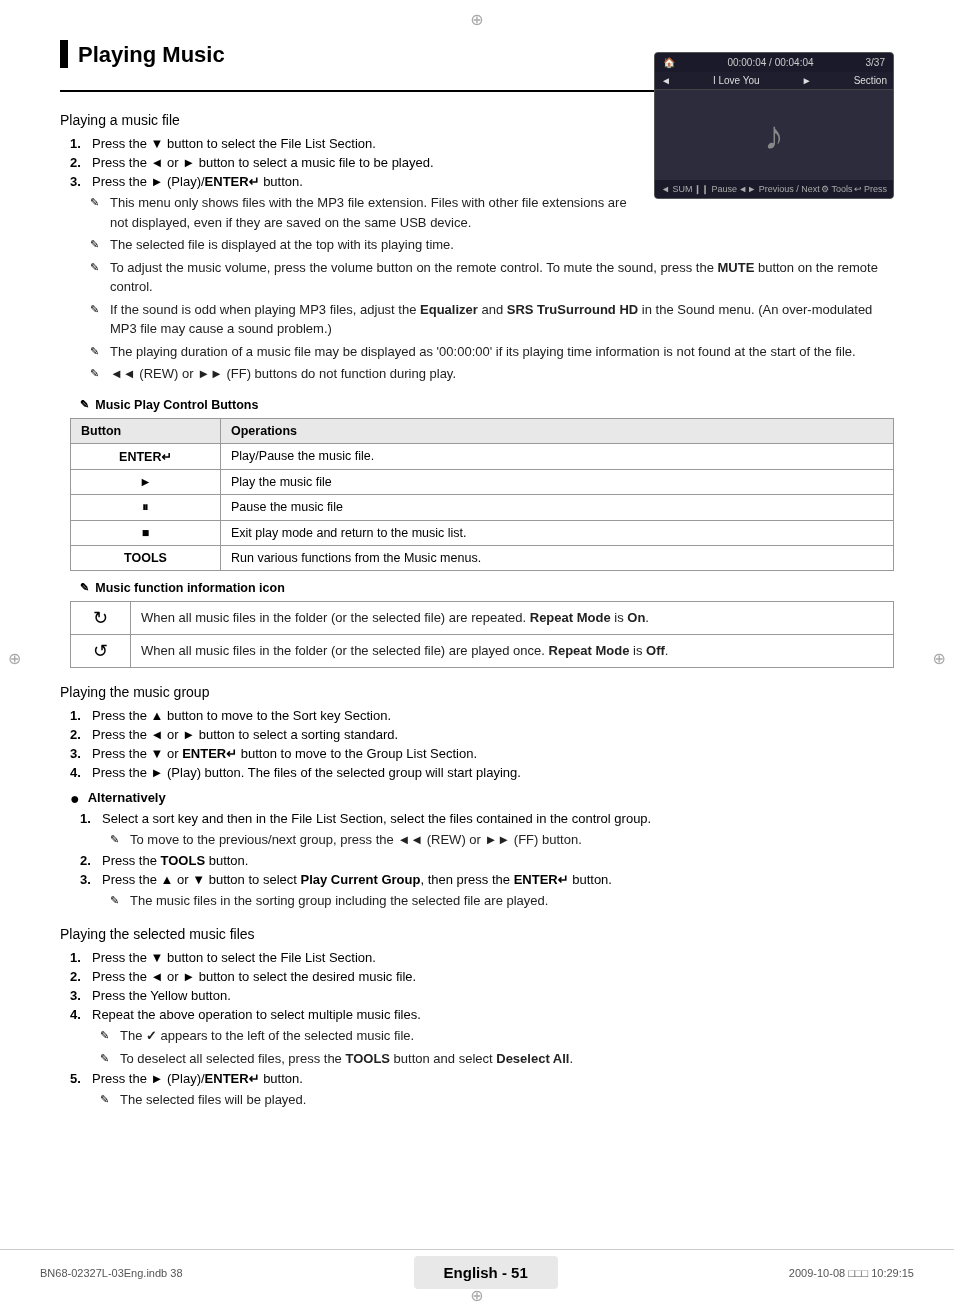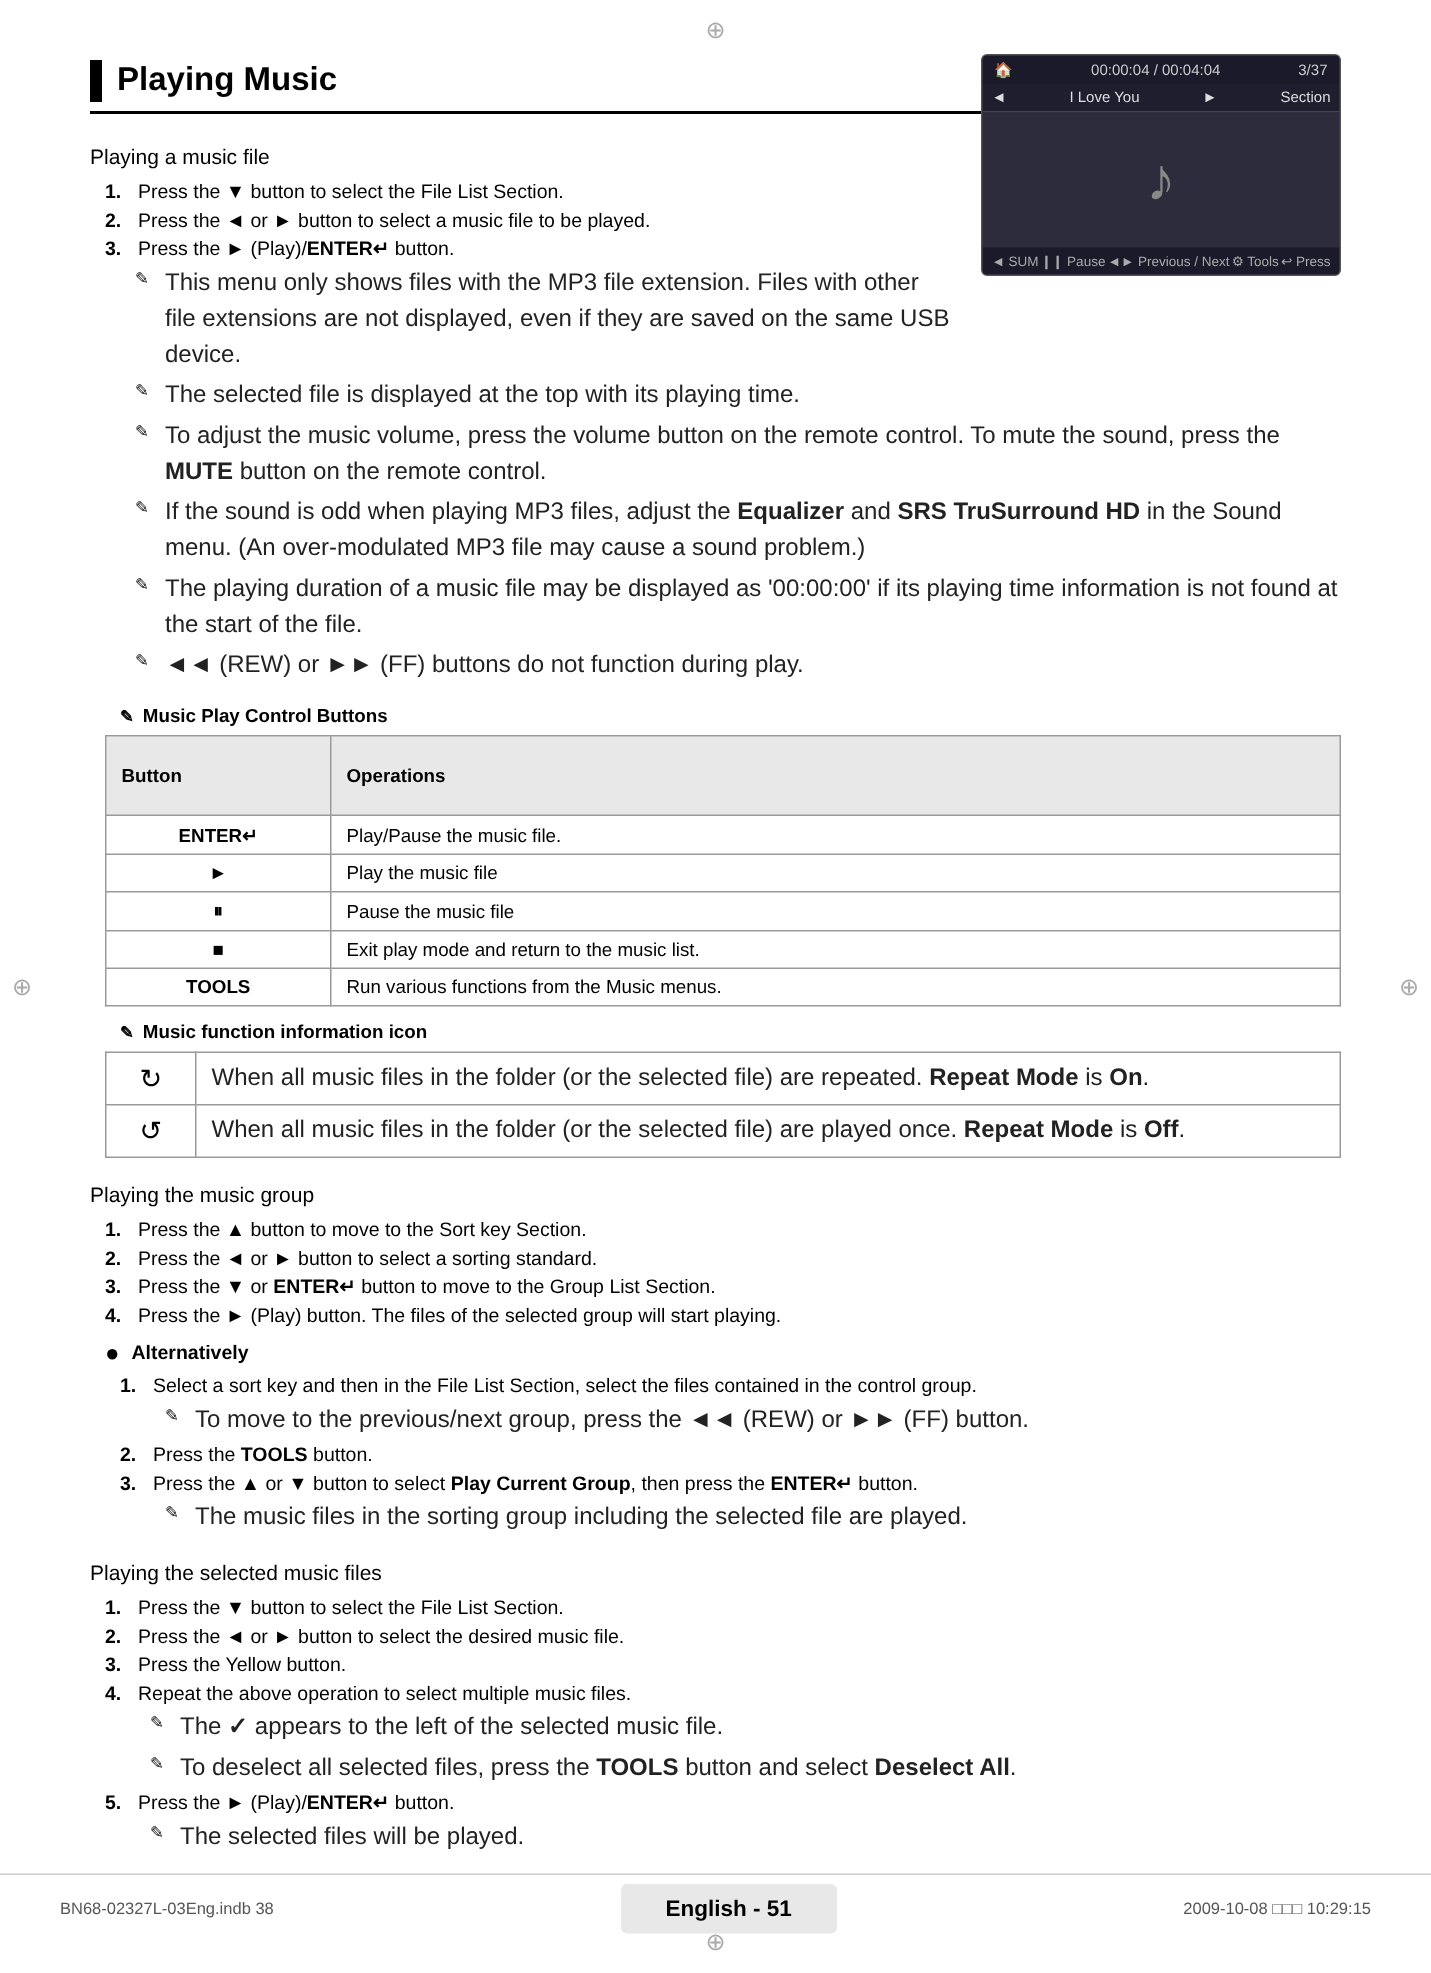--- a/index.html
+++ b/index.html
@@ -27,23 +27,23 @@
       top: 10px;
       left: 50%;
       transform: translateX(-50%);
       font-size: 16px;
       color: #aaa;
     }
 
     
     .page-header {
       display: flex;
-      align-items: flex-start;
+      align-items: flex-end;
       border-bottom: 2px solid #000;
-      padding-bottom: 6px;
+      padding-bottom: 22px;
       margin-bottom: 20px;
     }
     .page-header .black-bar {
       width: 8px;
       height: 28px;
       background: #000;
       margin-right: 10px;
       flex-shrink: 0;
     }
     .page-header h1 {
@@ -96,21 +96,21 @@
     
     .data-table {
       width: 100%;
       border-collapse: collapse;
       margin: 6px 0 10px 0;
       font-size: 12.5px;
     }
     .data-table th {
       background: #e8e8e8;
       border: 1px solid #999;
-      padding: 19px 10px;
+      padding: 5px 10px;
       text-align: left;
       font-weight: bold;
     }
     .data-table td {
       border: 1px solid #999;
       padding: 5px 10px;
     }
     .data-table .btn-cell {
       font-weight: bold;
       text-align: center;
@@ -250,21 +250,21 @@
       left: 50%;
       transform: translateX(-50%);
       font-size: 16px;
       color: #aaa;
     }
 
     
     b { font-weight: bold; }
 
     .sub-note {
-      font-size: 16px;
+      font-size: 13px;
       color: #222;
       line-height: 1.5;
     }
 
     .clearfix::after {
       content: '';
       display: table;
       clear: both;
     }
 

